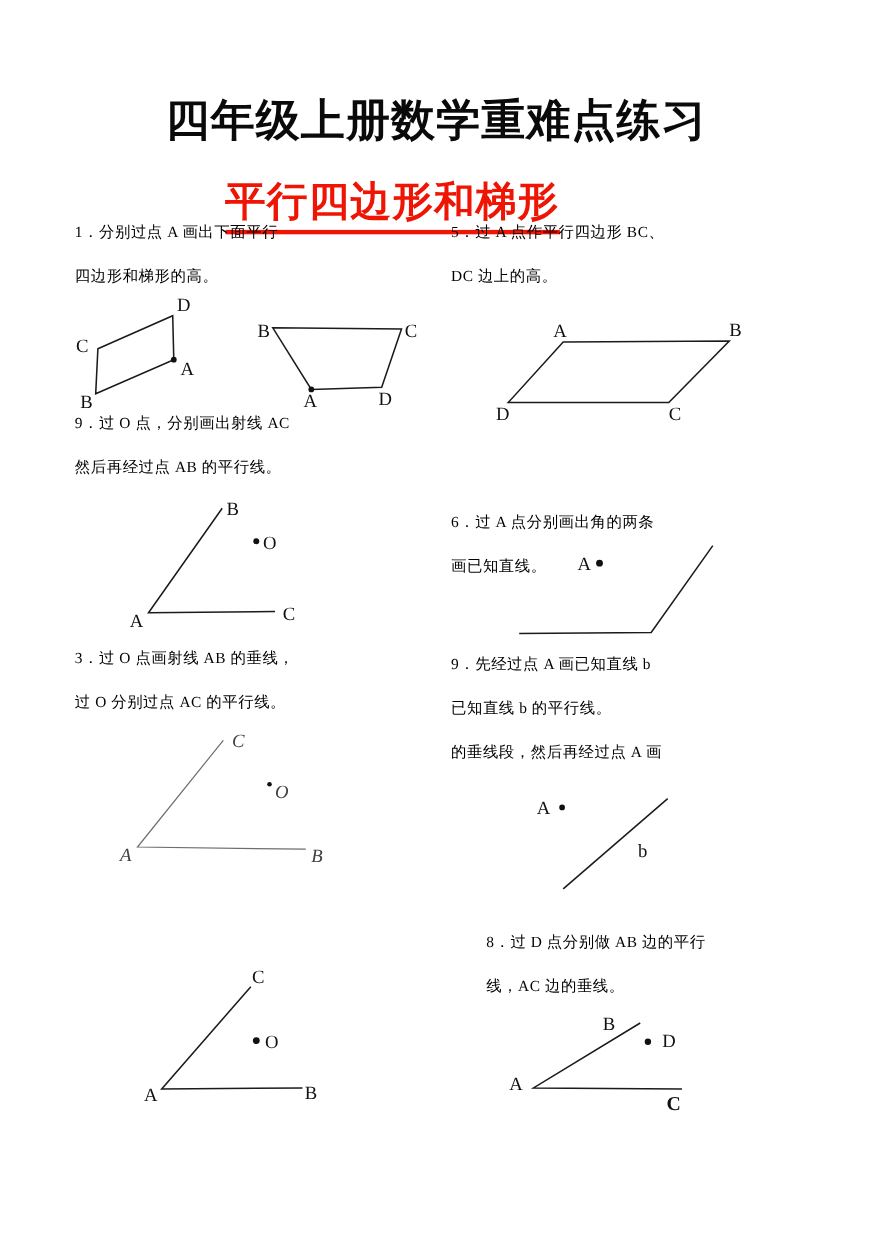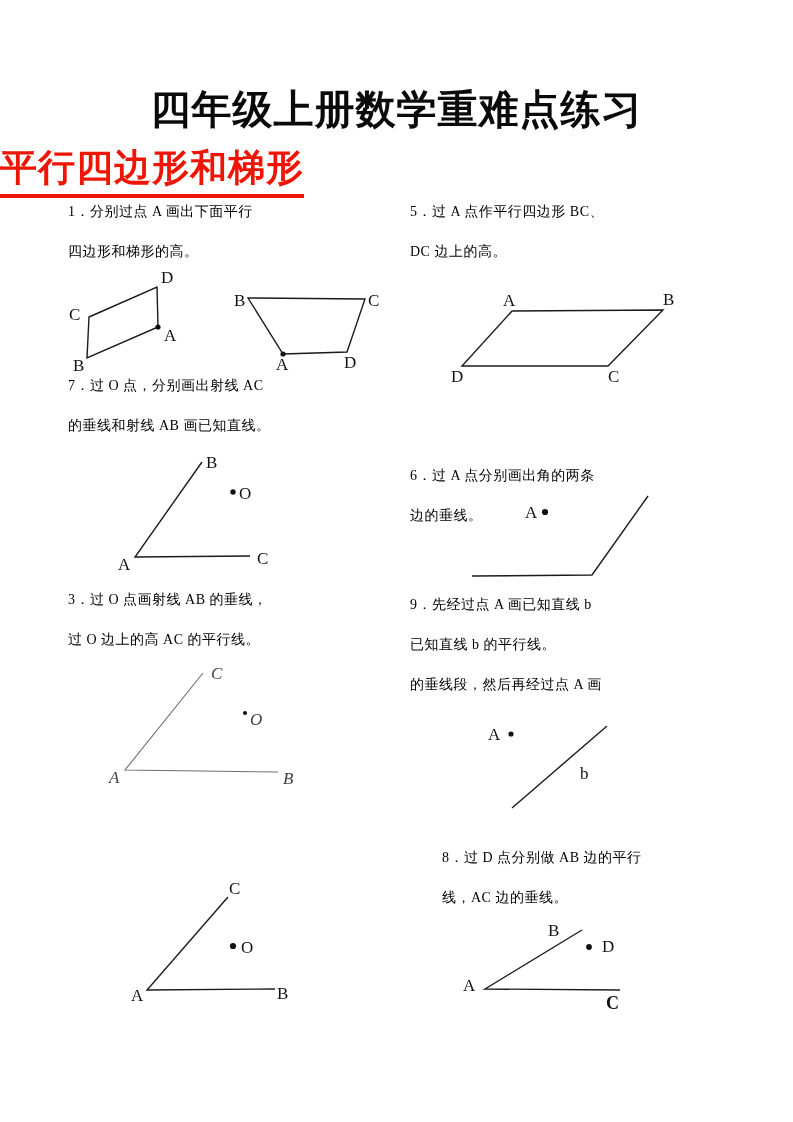--- a/index.html
+++ b/index.html
@@ -5,21 +5,21 @@
   html,body{margin:0;padding:0;background:#ffffff;}
   .page{
     position:relative;width:793px;height:1122px;background:#ffffff;
     overflow:hidden;font-family:"Liberation Serif","DejaVu Serif",serif;color:#000;
   }
   .title{
     position:absolute;top:82px;left:0;width:793px;text-align:center;
     font-family:Liberation Sans, sans-serif;
     font-size:40px;font-weight:800;letter-spacing:1px;color:#0a0a0a;white-space:nowrap;
   }
-  .subtitle-wrap{position:absolute;top:143px;left:0;width:713px;}
+  .subtitle-wrap{position:absolute;top:158px;left:0;width:713px;text-align:center;}
   .subtitle{
     display:inline-block;font-family:"Liberation Sans","DejaVu Sans",sans-serif;
     font-size:37px;font-weight:800;letter-spacing:1px;color:#ee1505;
     border-bottom:4px solid #ee1505;padding-bottom:1px;white-space:nowrap;
   }
   .prob{position:absolute;font-size:14px;line-height:40px;letter-spacing:0.5px;}
   .prob .line{white-space:nowrap;}
   svg.overlay{position:absolute;left:0;top:0;pointer-events:none;}
   .fig-line{fill:none;stroke:#1b1b1b;stroke-width:1.4;stroke-linejoin:miter;}
   .fig-line-gray{fill:none;stroke:#6e6e6e;stroke-width:1.1;}
@@ -37,38 +37,38 @@
   <div class="subtitle-wrap">
     <span class="subtitle">平行四边形和梯形</span>
   </div>
 
   <div class="prob" style="left:68px;top:192px;">
     <div class="line">1．分别过点 A 画出下面平行</div>
     <div class="line">四边形和梯形的高。</div>
   </div>
 
   <div class="prob" style="left:68px;top:366px;">
-    <div class="line">7．过 O 点，分别画出射线 AC</div>
-    <div class="line">的垂线和射线 AB 画已知直线。</div>
+    <div class="line">9．过 O 点，分别画出射线 AC</div>
+    <div class="line">然后再经过点 AB 的平行线。</div>
   </div>
 
   <div class="prob" style="left:68px;top:580px;">
     <div class="line">3．过 O 点画射线 AB 的垂线，</div>
-    <div class="line">过 O 边上的高 AC 的平行线。</div>
+    <div class="line">过 O 分别过点 AC 的平行线。</div>
   </div>
 
 
   <div class="prob" style="left:410px;top:192px;">
     <div class="line">5．过 A 点作平行四边形 BC、</div>
     <div class="line">DC 边上的高。</div>
   </div>
 
   <div class="prob" style="left:410px;top:410px;margin-top:46px;">
     <div class="line">6．过 A 点分别画出角的两条</div>
-    <div class="line">边的垂线。</div>
+    <div class="line">画已知直线。</div>
   </div>
 
   <div class="prob" style="left:410px;top:585px;">
     <div class="line">9．先经过点 A 画已知直线 b</div>
     <div class="line">已知直线 b 的平行线。</div>
     <div class="line">的垂线段，然后再经过点 A 画</div>
   </div>
 
   <div class="prob" style="left:410px;top:838px;margin-left:32px;">
     <div class="line">8．过 D 点分别做 AB 边的平行</div>

